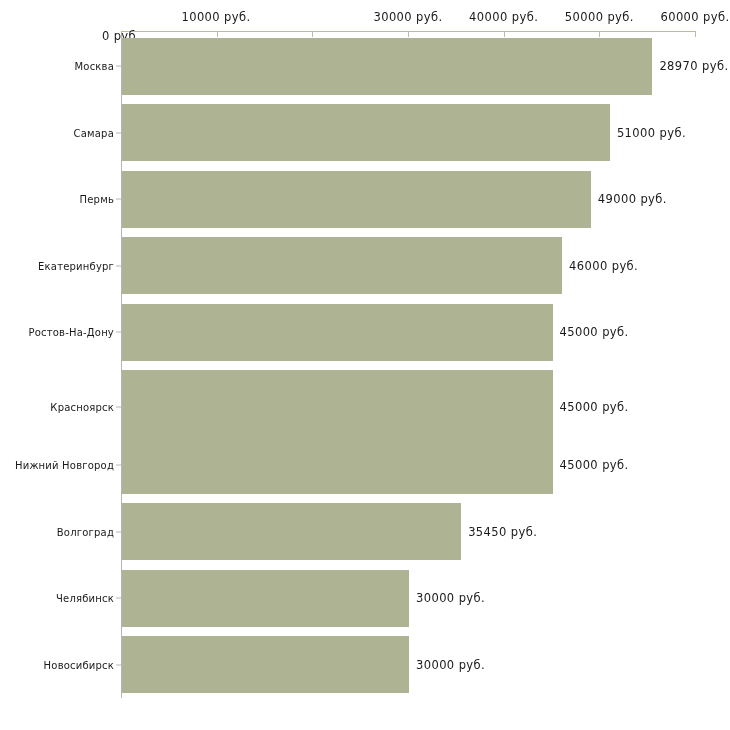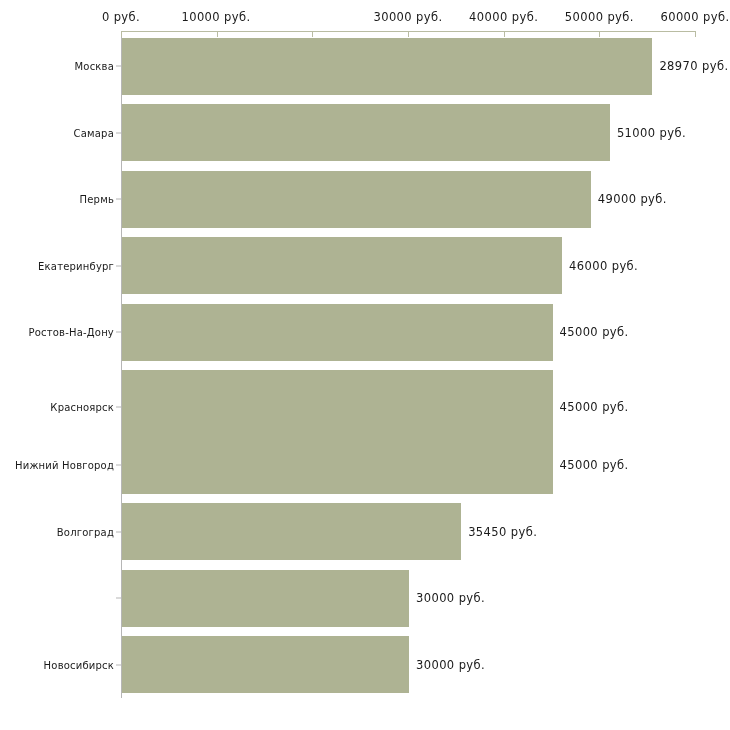--- a/index.html
+++ b/index.html
@@ -113,21 +113,21 @@
 </head>
 <body>
 
 <div id="chart-root">
 
   <div class="axis-top"></div>
   <div class="axis-left"></div>
 
   <div id="ticks">
       <div class="tick-mark" style="left: 121px;"></div>
-      <div class="tick-label" style="left: 121px;">0 руб.</div>
+      <div class="tick-label" style="left: 121px; margin-top: 19px;">0 руб.</div>
       <div class="tick-mark" style="left: 216.667px;"></div>
       <div class="tick-label" style="left: 216px;">10000 руб.</div>
       <div class="tick-mark" style="left: 312.333px;"></div>
       <div class="tick-label" style="left: 312.333px; margin-top: 48px;">20000 руб.</div>
       <div class="tick-mark" style="left: 408px;"></div>
       <div class="tick-label" style="left: 408px;">30000 руб.</div>
       <div class="tick-mark" style="left: 503.667px;"></div>
       <div class="tick-label" style="left: 503.667px;">40000 руб.</div>
       <div class="tick-mark" style="left: 599.333px;"></div>
       <div class="tick-label" style="left: 599.333px;">50000 руб.</div>
@@ -193,20 +193,23 @@
       </div>
       <div class="row" style="top: 503.25px; height: 57px;">
         <div class="cat-label-wrap">
           <div class="cat-label">Волгоград</div>
         </div>
         <div class="cat-tick"></div>
         <div class="bar" title="Волгоград 35450 руб." style="width: 339.138px; background: rgb(174, 179, 147);"></div>
         <div class="val-label" style="left: 468.138px;">35450 руб.</div>
       </div>
       <div class="row" style="top: 569.75px; height: 57px;">
+        <div class="cat-label-wrap">
+          <div class="cat-label">Челябинск</div>
+        </div>
         <div class="cat-tick"></div>
         <div class="bar" title="Челябинск 30000 руб." style="width: 287px; background: rgb(174, 179, 147);"></div>
         <div class="val-label" style="left: 416px;">30000 руб.</div>
       </div>
       <div class="row" style="top: 636.25px; height: 57px;">
         <div class="cat-label-wrap">
           <div class="cat-label">Новосибирск</div>
         </div>
         <div class="cat-tick"></div>
         <div class="bar" title="Новосибирск 30000 руб." style="width: 287px; background: rgb(174, 179, 147);"></div>

